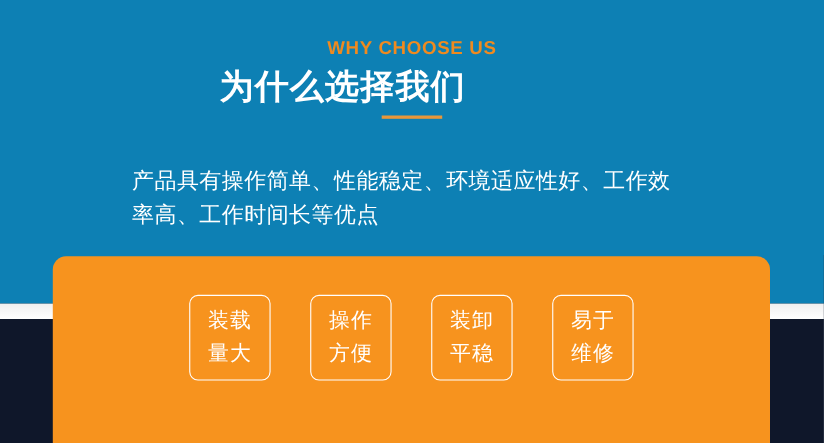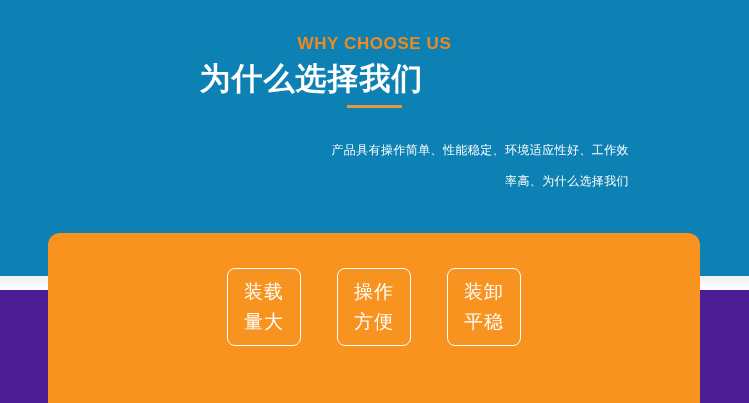--- a/index.html
+++ b/index.html
@@ -10,21 +10,21 @@
     width: 749px;
     height: 403px;
     overflow: hidden;
     background: #ffffff;
     font-family: "Liberation Sans", "DejaVu Sans", sans-serif;
   }
   #stage {
     position: relative;
     width: 749px;
     height: 403px;
-    background: #4c1d95;
+    background: #0f172a;
     overflow: hidden;
   }
   
   .hero-band {
     position: absolute;
     left: 0;
     top: 0;
     width: 749px;
     height: 276px;
     background: #0d80b4;
@@ -71,25 +71,25 @@
     left: 347px;
     top: 105px;
     width: 55px;
     height: 3px;
     background: #e8973a;
   }
   
   .hero-desc {
     position: absolute;
     left: 120px;
-    top: 135px;
+    top: 150px;
     width: 509px;
-    text-align: right;
+    text-align: left;
     color: #ffffff;
-    font-size: 12px;
+    font-size: 20px;
     line-height: 31px;
     letter-spacing: 0.4px;
   }
   
   .feature-panel {
     position: absolute;
     left: 48px;
     top: 233px;
     width: 652px;
     height: 190px;
@@ -135,39 +135,43 @@
   <div class="hero-fade"></div>
 
   <div class="eyebrow">WHY CHOOSE US</div>
 
   <div class="hero-title">为什么选择我们</div>
 
   <div class="title-divider"></div>
 
   <div class="hero-desc">
     <div>产品具有操作简单、性能稳定、环境适应性好、工作效</div>
-    <div>率高、为什么选择我们</div>
+    <div>率高、工作时间长等优点</div>
   </div>
 
   <div class="feature-panel">
     <div class="feature-row">
 
       <div class="feature-card">
         <span class="line">装载</span>
         <span class="line">量大</span>
       </div>
 
       <div class="feature-card">
         <span class="line">操作</span>
         <span class="line">方便</span>
       </div>
 
       <div class="feature-card">
         <span class="line">装卸</span>
         <span class="line">平稳</span>
       </div>
 
+      <div class="feature-card">
+        <span class="line">易于</span>
+        <span class="line">维修</span>
+      </div>
 
 
     </div>
   </div>
 
 </div>
 
 </body></html>

